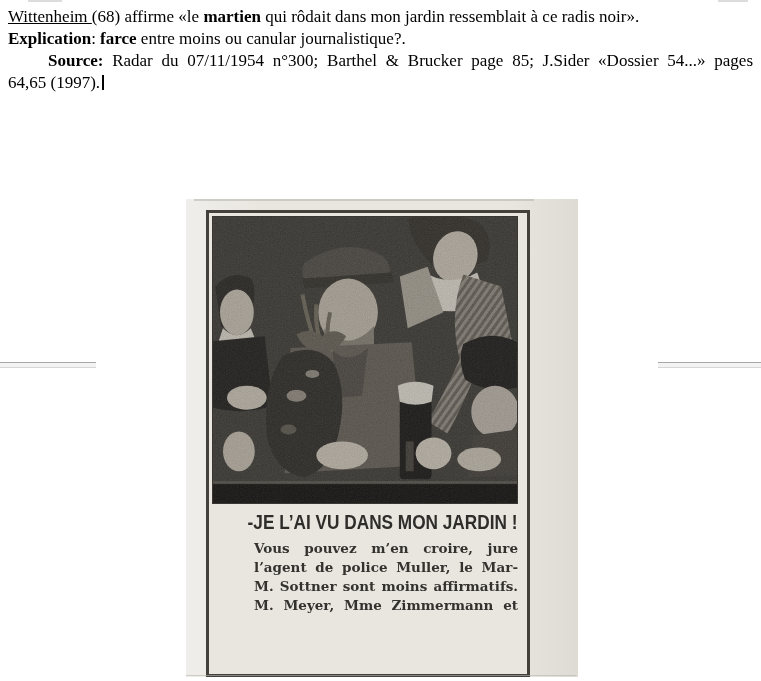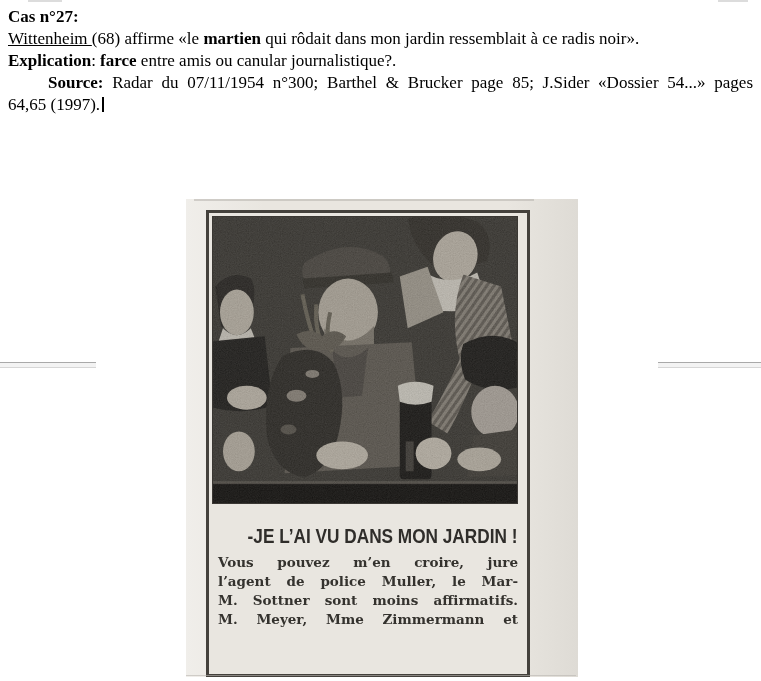--- a/index.html
+++ b/index.html
@@ -57,46 +57,45 @@
     padding:3px;box-sizing:content-box;
     background:var(--clip-paper,#e9e6e0);
   }
   .photo{
     display:block;width:306px;height:288px;
     border:1px solid #3a3733;box-sizing:border-box;
     background:var(--clip-photo_bg,#47443f);
   }
   .caption{padding:2px 6px 0 6px;}
   .headline{
-    text-align:center;margin-top:17px;white-space:nowrap;
+    text-align:center;margin-top:3px;white-space:nowrap;
     font-family:"Liberation Sans", sans-serif;
     font-weight:bold;font-size:21px;line-height:26px;
     color:var(--clip-ink,#2f2d2a);
   }
   .headline-inner{display:inline-block;transform:scaleX(.82);transform-origin:center;}
   .cap-body{
     margin-top:4px;
     font-family:"DejaVu Serif", serif;font-weight:bold;
-    font-size:13.5px;line-height:19px;color:#34322e;
+    font-size:13.5px;line-height:19px;color:#34322e;margin-left:36px;
   }
   .cap-line{text-align:justify;text-align-last:justify;}
 </style>
 </head>
 <body>
 
 <div class="smudge" style="left:28px;top:0;width:34px;"></div>
 <div class="smudge" style="left:718px;top:0;width:30px;"></div>
 
 <div class="doc-text">
-  <div class="line b">Cas n°27:</div>
 
 
   <div class="line"><span class="u">Wittenheim </span><span>(68) affirme «le </span><span class="b">martien</span><span> qui rôdait dans mon jardin ressemblait à ce radis noir».</span></div>
 
-  <div class="line"><span class="b">Explication</span><span>: </span><span class="b">farce</span><span> entre amis ou canular journalistique?.</span></div>
+  <div class="line"><span class="b">Explication</span><span>: </span><span class="b">farce</span><span> entre moins ou canular journalistique?.</span></div>
 
   <div class="line just src-first"><span class="b">Source:</span><span class="i"> Radar du 07/11/1954 n°300; Barthel &amp; Brucker page 85; J.Sider «Dossier 54...» pages</span></div>
 
   <div class="line"><span class="i">64,65 (1997).</span><span class="cursor"></span></div>
 </div>
 
 <div class="hr-stub hr-left"></div>
 <div class="hr-stub hr-right"></div>
 
 <div class="clipping">

